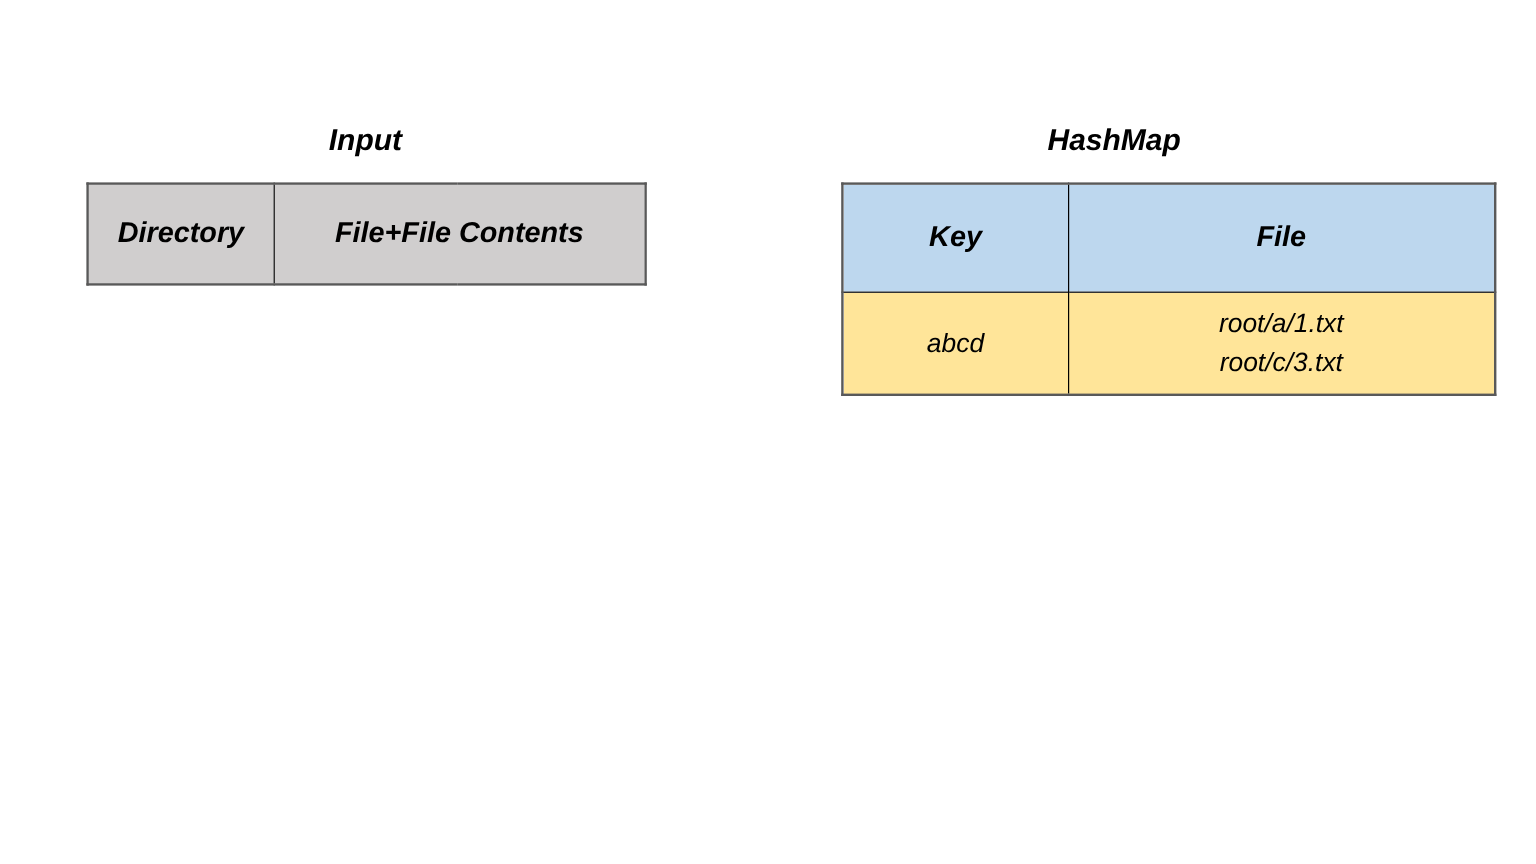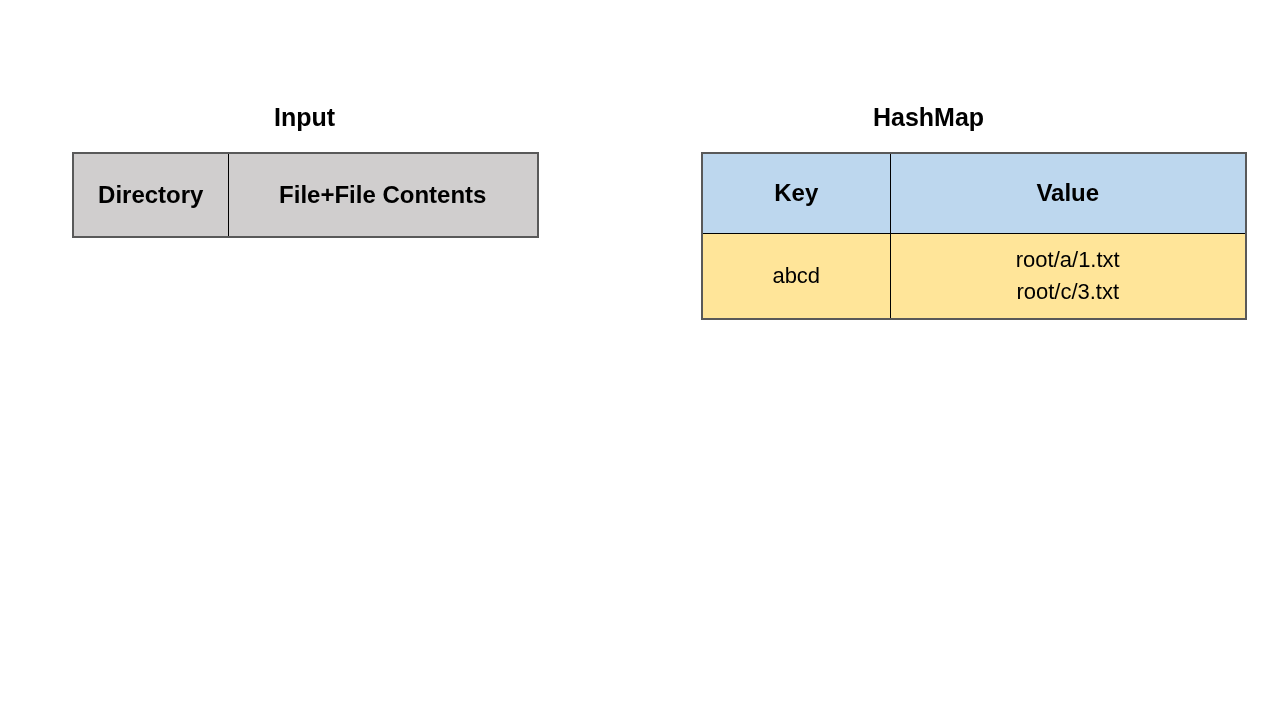--- a/index.html
+++ b/index.html
@@ -9,21 +9,21 @@
     background: var(--page-bg, #ffffff);
     color: var(--text, #000000);
   }
   .canvas {
     position: relative;
     width: 1280px;
     height: 720px;
     background: var(--page-bg, #ffffff);
     overflow: hidden;
   }
-  .group { position: absolute; top: 100px; }
+  .group { position: absolute; top: 100px; font-style: italic; }
   .group-input { left: 72px; width: 465px; }
   .group-hashmap { left: 701px; width: 544px; }
   .fig-title {
     text-align: center;
     font-weight: bold;
     font-size: 25px;
     line-height: 34px;
     height: 34px;
     margin-bottom: 18px;
     color: var(--text, #000000);
@@ -48,21 +48,21 @@
   th { font-size: 24px; font-weight: bold; }
 
   
   .input-table th { background: var(--input-header-bg, #d0cece); height: 84px; }
   .input-table td { background: var(--input-body-bg, #dce6f1); height: 86px; }
   .input-table col.c-dir   { width: 155px; }
   .input-table col.c-file1 { width: 153px; }
   .input-table col.c-file2 { width: 157px; }
 
   
-  .hashmap-table th { background: var(--hashmap-header-bg, #bdd7ee); height: 80px; }
+  .hashmap-table th { background: var(--hashmap-header-bg, #bdd7ee); height: 90px; }
   .hashmap-table td { background: var(--hashmap-body-bg, #ffe599); height: 86px; }
   .hashmap-table col.c-key { width: 188px; }
   .hashmap-table col.c-val { width: 356px; }
 
   
   .input-table td.hl, .hashmap-table td.hl { background: var(--highlight-bg, #ffff00); }
 
   .two-line span { display: block; }
 </style>
 </head>
@@ -90,21 +90,21 @@
   <div class="group group-hashmap">
     <div class="fig-title">HashMap</div>
     <table class="hashmap-table">
       <colgroup>
           <col class="c-key">
           <col class="c-val">
         </colgroup>
       <tbody>
           <tr>
         <th>Key</th>
-        <th>Value</th>
+        <th>File</th>
       </tr>
       <tr>
         <td>abcd</td>
         <td class="two-line">
           <span>root/a/1.txt</span>
           <span>root/c/3.txt</span>
         </td>
       </tr>
     </tbody>
       </table>

